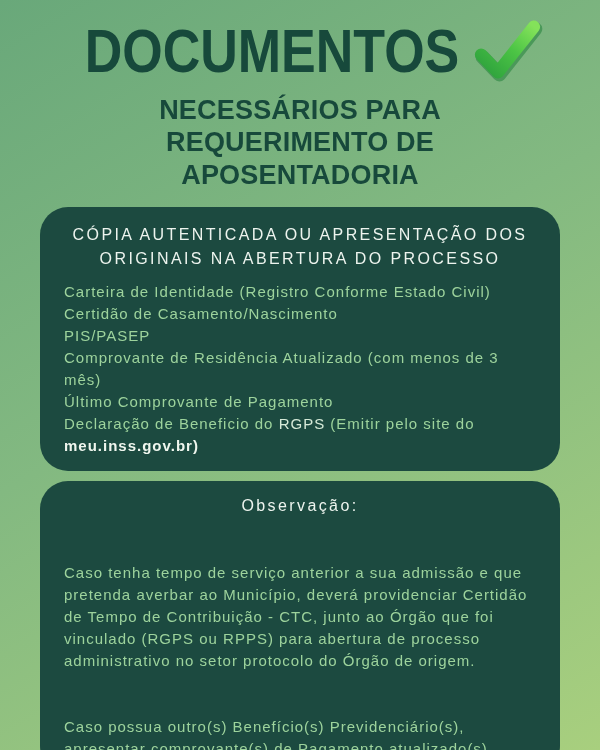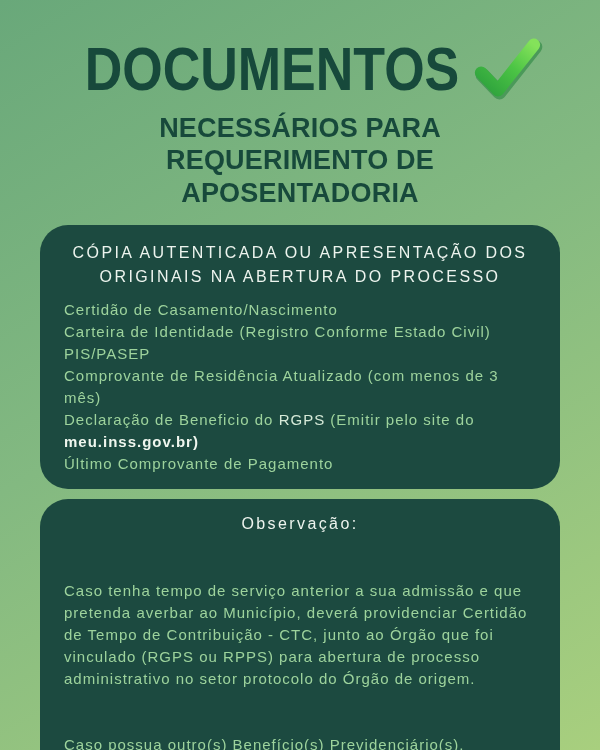--- a/index.html
+++ b/index.html
@@ -2,21 +2,21 @@
 <html><head>
 <meta charset="utf-8">
 <style>
   html,body{margin:0;padding:0;}
   body{
     width:600px;height:750px;
     font-family:"Liberation Sans",sans-serif;
     background:linear-gradient(150deg,#69a87a 0%,#83b981 45%,#a8cf7e 100%);
     overflow:hidden;
   }
-  .page{width:600px;height:750px;display:flex;flex-direction:column;align-items:center;box-sizing:border-box;padding-top:36px;}
+  .page{width:600px;height:750px;display:flex;flex-direction:column;align-items:center;box-sizing:border-box;padding-top:18px;}
   
   .title-row{display:flex;align-items:center;justify-content:center;gap:10px;margin-left:28px;}
   .main-title{
     font-size:52px;font-weight:800;color:#17493b;letter-spacing:0px;
     transform:scaleY(1.18);transform-origin:center;line-height:1;
   }
   .check-wrap{width:74px;height:66px;display:flex;align-items:center;justify-content:center;}
   .subtitle{
     margin-top:10px;max-width:500px;text-align:center;
     font-size:27px;font-weight:700;color:#17493b;line-height:1.2;letter-spacing:0.2px;
@@ -74,26 +74,26 @@
         <path d="M16 50 L39 74 L88 12" fill="none" stroke="url(#ckg)" stroke-width="17" stroke-linecap="round" stroke-linejoin="round"></path>
       </svg>
     </div>
   </div>
 
   <div class="subtitle">NECESSÁRIOS PARA REQUERIMENTO DE APOSENTADORIA</div>
 
   <div class="card card1">
     <div class="card-header">CÓPIA AUTENTICADA OU APRESENTAÇÃO DOS ORIGINAIS NA ABERTURA DO PROCESSO</div>
     <div class="doc-list">
+        <div class="list-item"><span class="seg-normal">Carteira de Identidade (Registro Conforme Estado Civil)</span></div>
         <div class="list-item"><span class="seg-normal">Certidão de Casamento/Nascimento</span></div>
-        <div class="list-item"><span class="seg-normal">Carteira de Identidade (Registro Conforme Estado Civil)</span></div>
         <div class="list-item"><span class="seg-normal">PIS/PASEP</span></div>
         <div class="list-item"><span class="seg-normal">Comprovante de Residência Atualizado (com menos de 3 mês)</span></div>
+        <div class="list-item"><span class="seg-normal">Último Comprovante de Pagamento</span></div>
         <div class="list-item"><span class="seg-normal">Declaração de Beneficio do </span><span class="seg-bright">RGPS</span><span class="seg-normal"> (Emitir pelo site do </span><span class="seg-bold">meu.inss.gov.br)</span></div>
-        <div class="list-item"><span class="seg-normal">Último Comprovante de Pagamento</span></div>
       </div>
   </div>
 
   <div class="card card2">
     <div class="card-header">Observação:</div>
     <div class="obs-body">
         <div class="obs-paragraph">Caso tenha tempo de serviço anterior a sua admissão e que pretenda averbar ao Município, deverá providenciar Certidão de Tempo de Contribuição - CTC, junto ao Órgão que foi vinculado (RGPS ou RPPS) para abertura de processo administrativo no setor protocolo do Órgão de origem.</div>
         <div class="obs-paragraph">Caso possua outro(s) Benefício(s) Previdenciário(s), apresentar comprovante(s) de Pagamento atualizado(s)</div>
       </div>
   </div>

